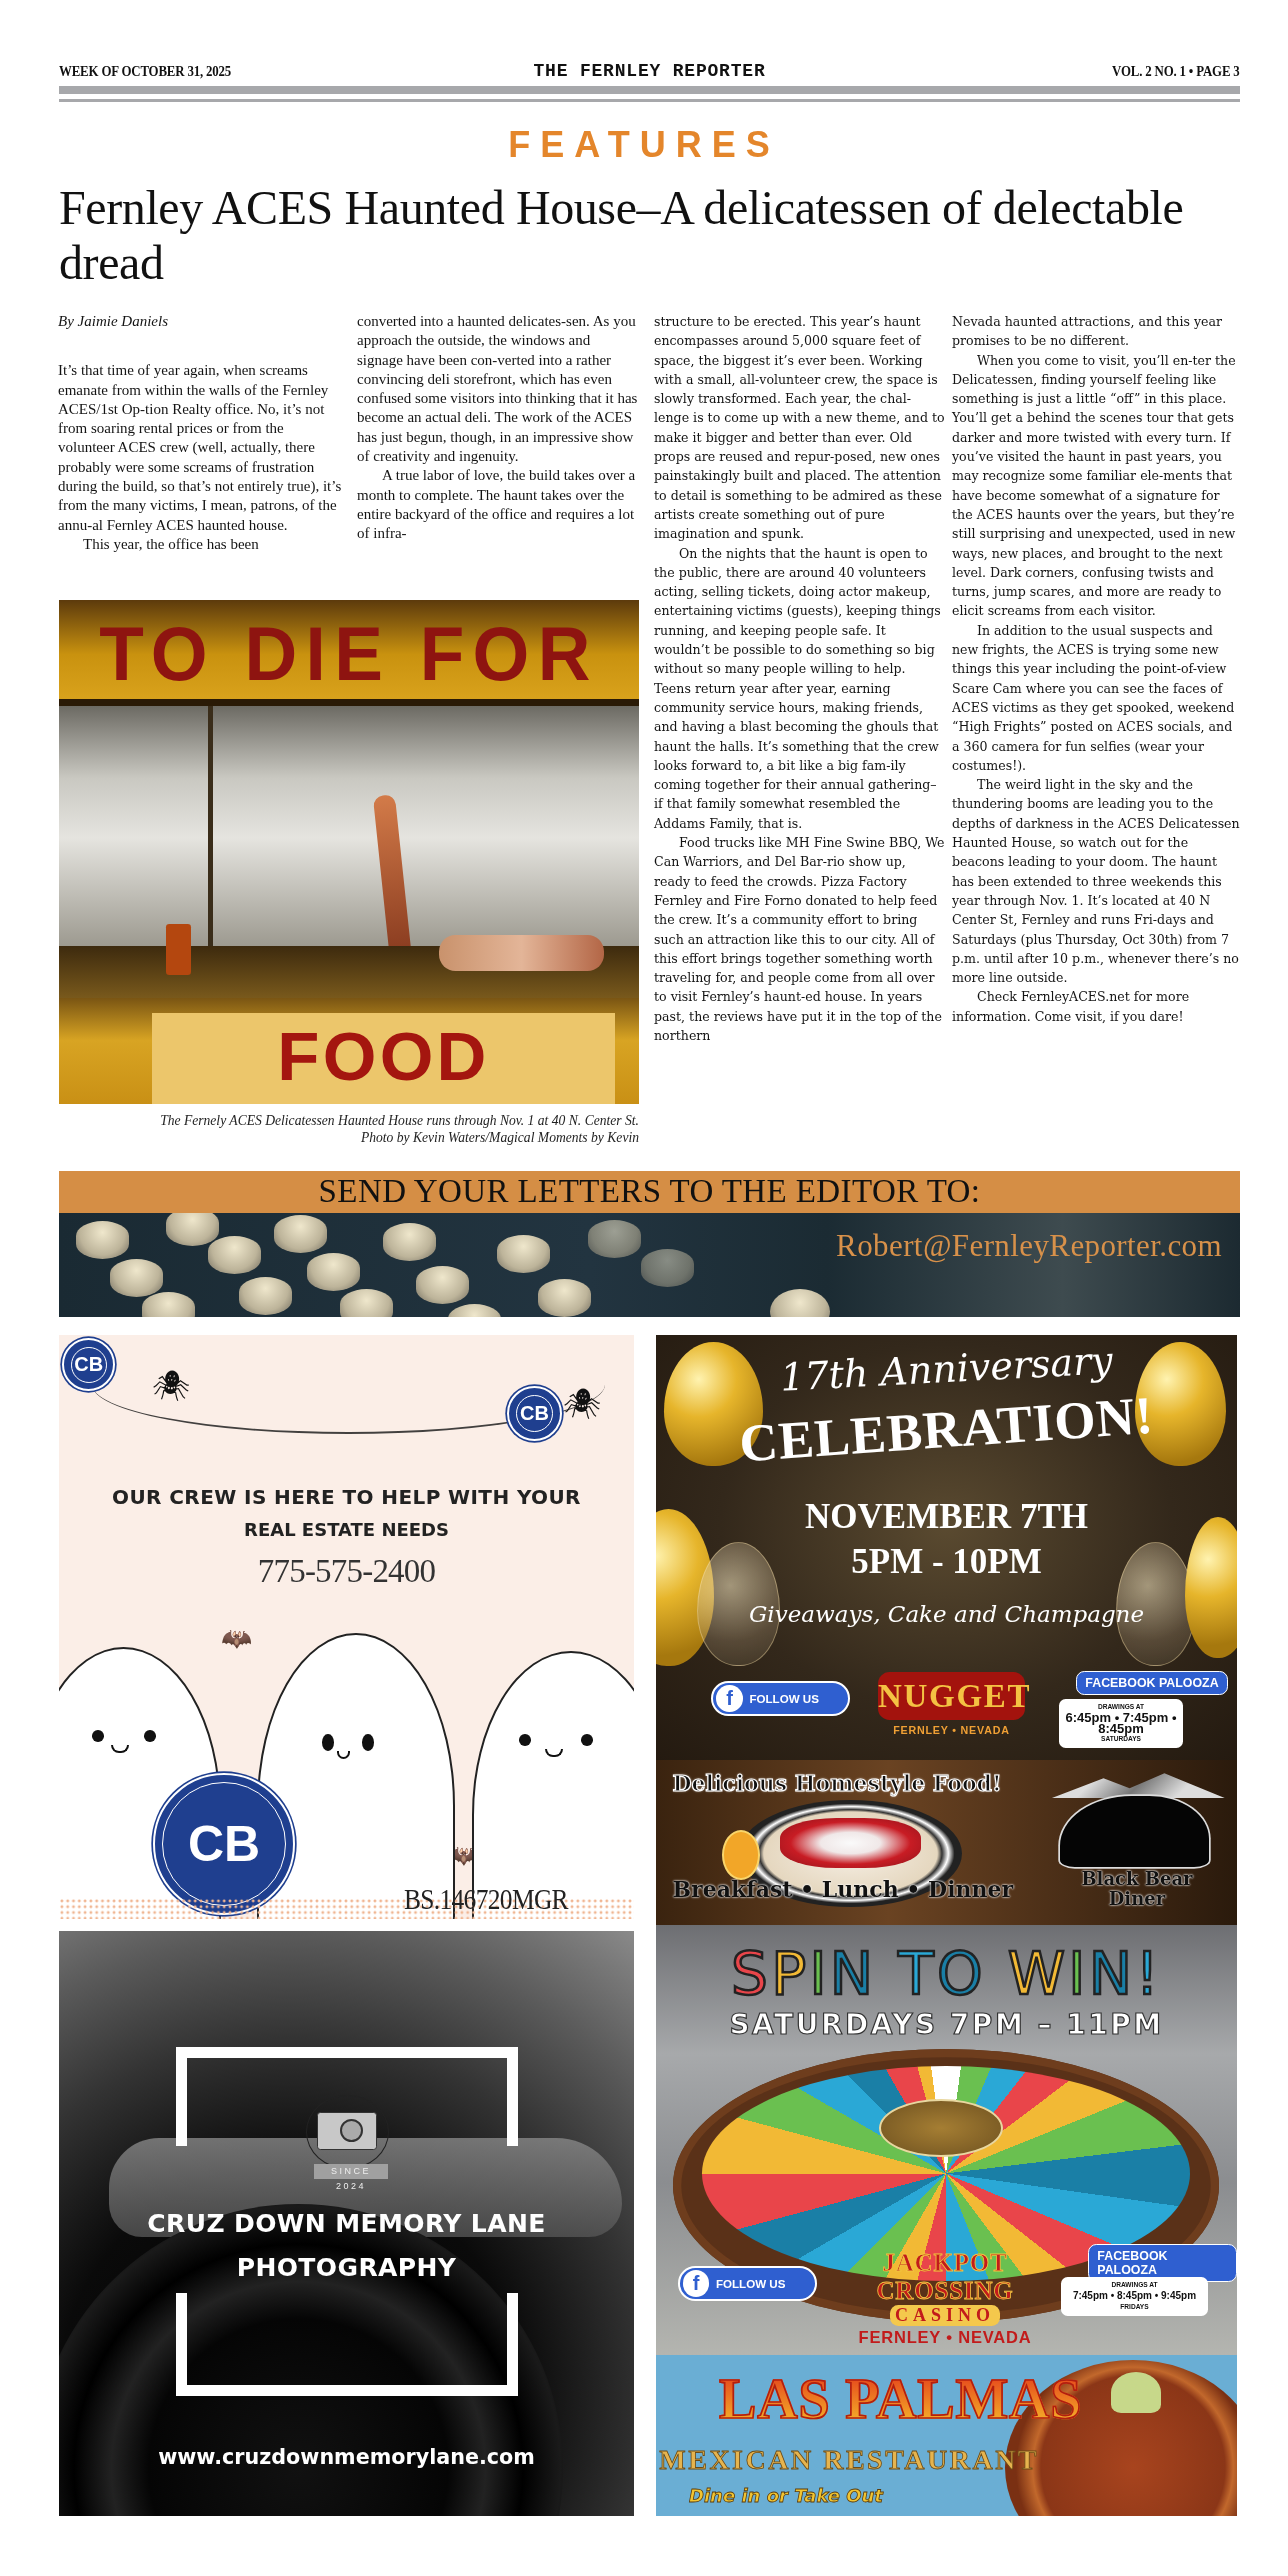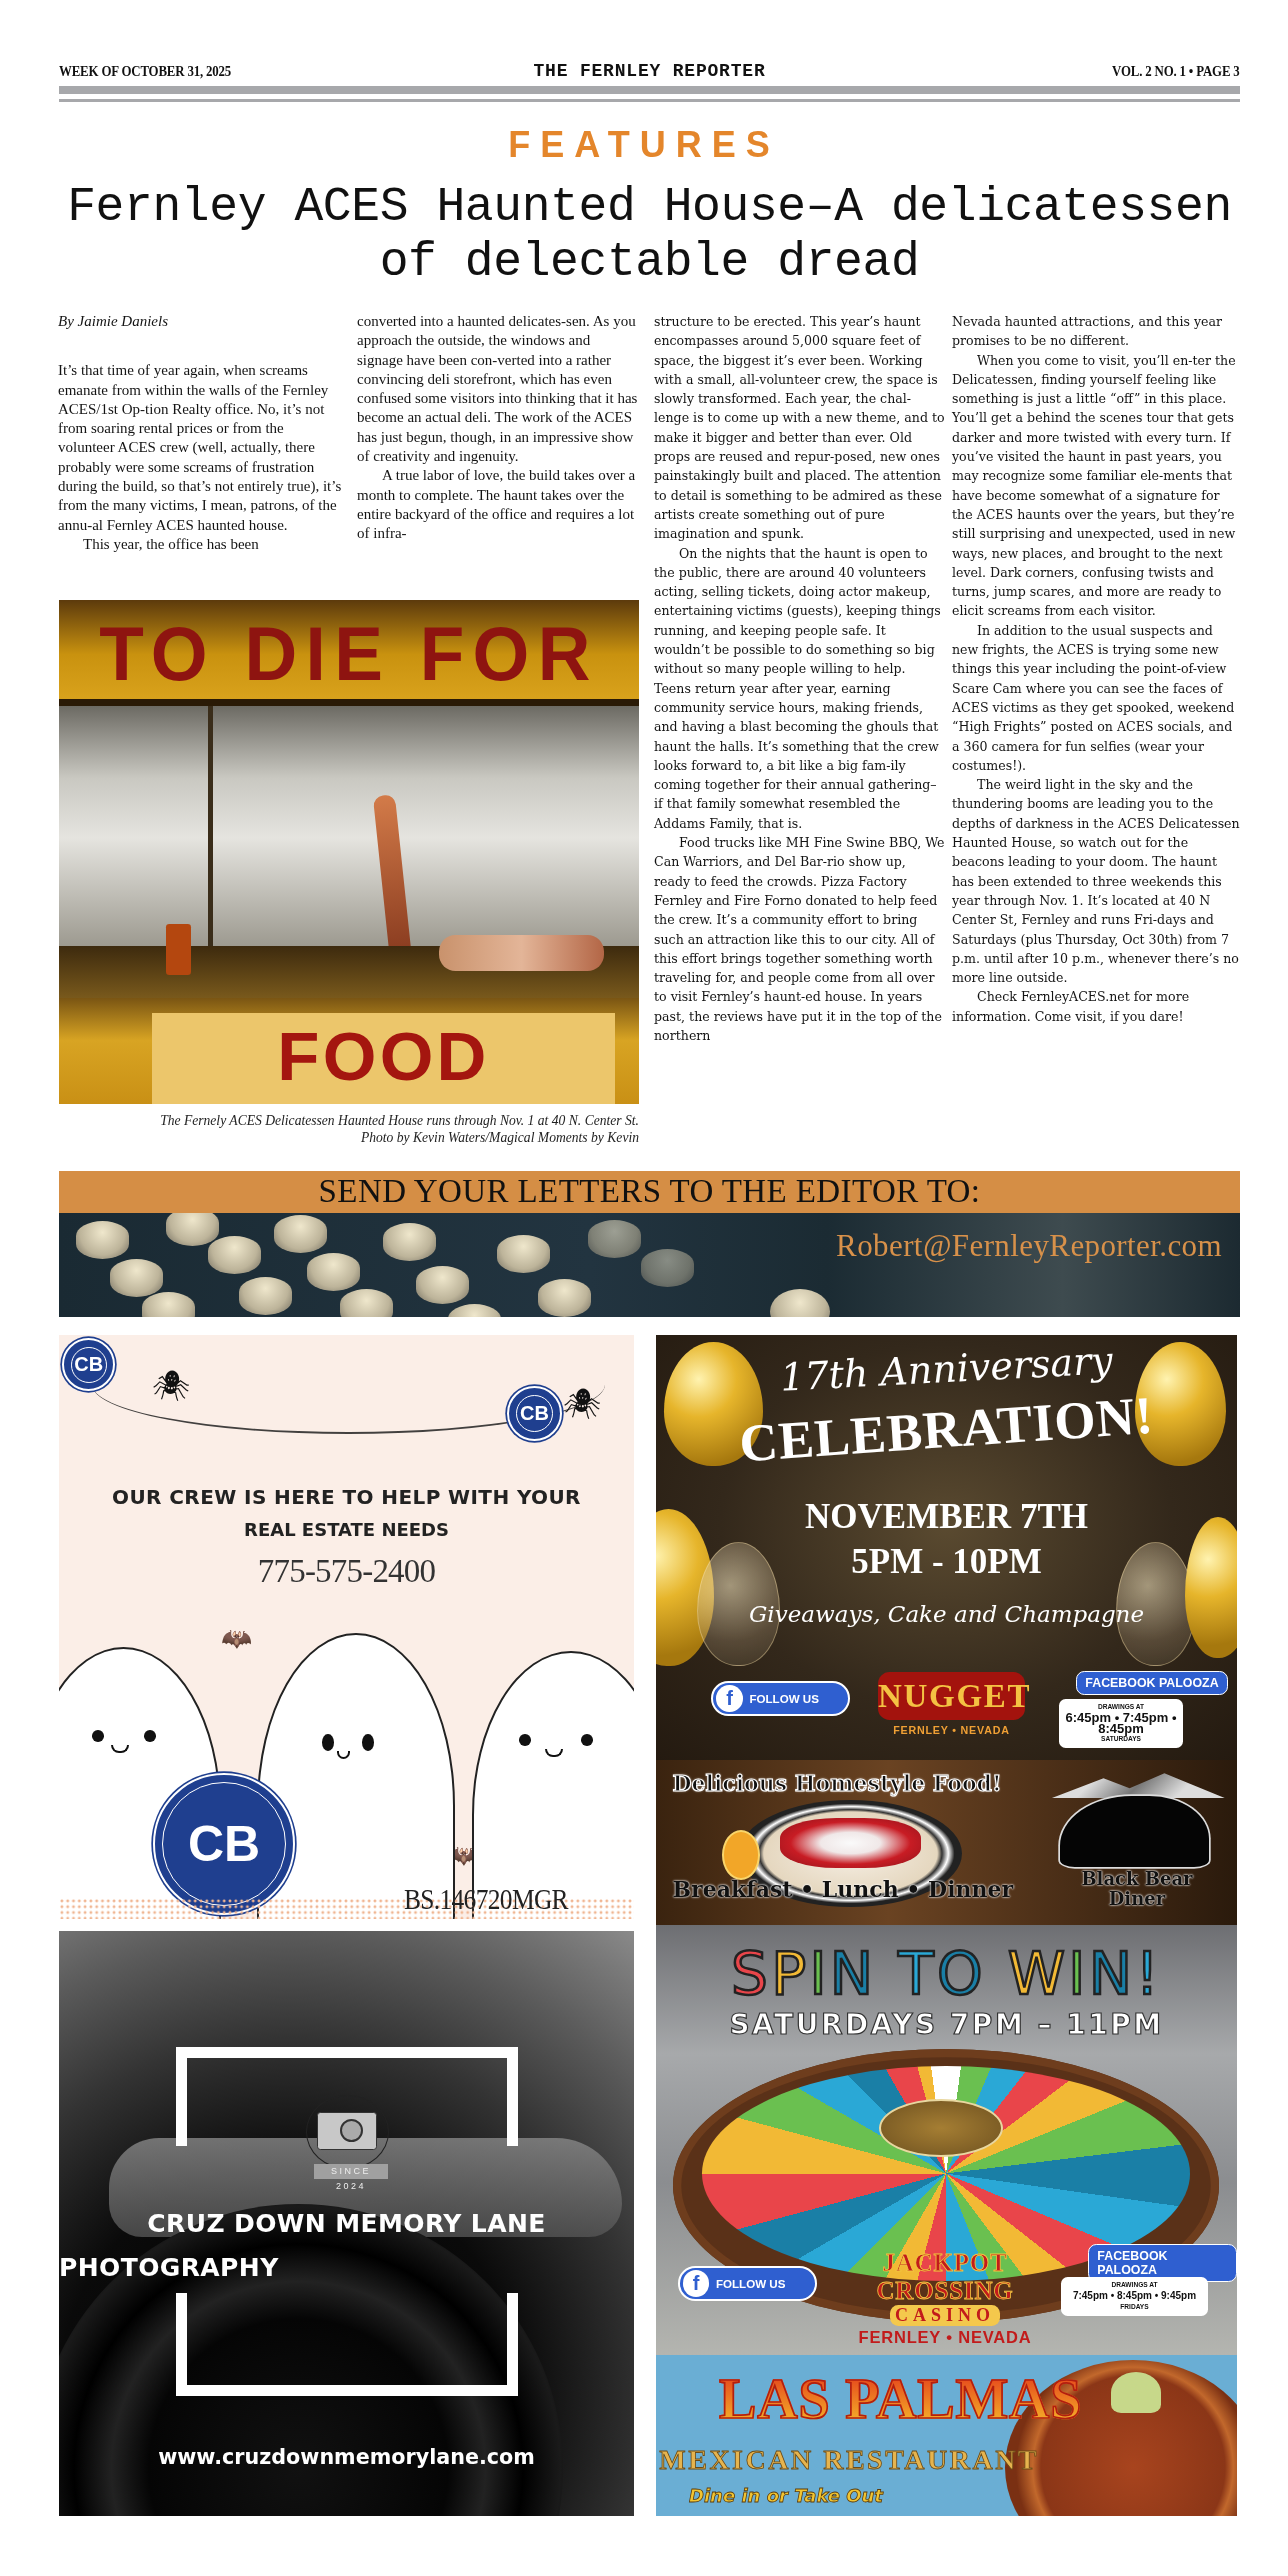--- a/index.html
+++ b/index.html
@@ -9,21 +9,21 @@
   
   .masthead { position: absolute; left: 59px; top: 61px; width: 1181px; height: 20px; }
   .mh-left, .mh-right { position: absolute; top: 2.5px; font-family: "Liberation Serif", serif; font-weight: bold; font-size: 14px; letter-spacing: -0.2px; transform: scaleX(0.92); }
   .mh-left { left: 0; transform-origin: left center; }
   .mh-right { right: 0; transform-origin: right center; }
   .mh-center { position: absolute; left: 0; right: 0; top: 0; text-align: center; font-family: "Liberation Mono", "DejaVu Sans Mono", monospace; font-weight: bold; font-size: 18px; letter-spacing: 0.8px; }
   .rule-thick { position: absolute; left: 59px; top: 86px; width: 1181px; height: 8.3px; background: #a7a8ab; }
   .rule-thin { position: absolute; left: 59px; top: 99px; width: 1181px; height: 3.3px; background: #a7a8ab; }
 
   .section-label { position: absolute; left: 0; width: 1288px; top: 124px; text-align: center; font-family: "Liberation Sans", "DejaVu Sans", sans-serif; font-weight: bold; font-size: 36px; letter-spacing: 10px; color: #e4862b; }
-  .headline { position: absolute; left: 59px; width: 1181px; top: 180px; text-align: center; font-family: Liberation Mono, monospace; font-size: 48px; line-height: 55px; font-weight: normal; letter-spacing: -0.4px; }
+  .headline { position: absolute; left: 59px; width: 1181px; top: 180px; text-align: left; font-family: Liberation Serif, serif; font-size: 48px; line-height: 55px; font-weight: normal; letter-spacing: -0.4px; }
 
   
   .col { position: absolute; top: 312px; font-family: "DejaVu Serif", "Liberation Serif", serif; font-size: 12.6px; line-height: 19.3px; text-align: left; color: #141414; hyphens: manual; }
   .col p { text-indent: 0; }
   .col p.ind { text-indent: 25px; }
   .col1 { left: 58px; width: 284px; font-family: "Liberation Serif", serif; font-size: 15px; }
   .col2 { left: 357px; width: 281px; font-family: "Liberation Serif", serif; font-size: 15px; }
   .col3 { left: 654px; width: 291px; }
   .col4 { left: 952px; width: 289px; }
   .byline { font-style: italic; margin-bottom: 30px; }
@@ -99,21 +99,21 @@
   .ph-lens { position: absolute; left: -25px; top: 273px; width: 529px; height: 529px; border-radius: 50%; background: radial-gradient(circle, #111 0%, #050505 40%, #222 50%, #000 60%, #1a1a1a 70%, #000 80%); }
   .ph-hand { position: absolute; left: 50px; top: 207px; width: 513px; height: 99px; background: linear-gradient(180deg, #888, #555); border-radius: 50px 66px 33px 33px; opacity: 0.8; }
   .ph-bracket-top { position: absolute; left: 117px; top: 116px; width: 342px; height: 99px; border: 11.6px solid #fff; border-bottom: none; }
   .ph-bracket-bot { position: absolute; left: 117px; top: 362px; width: 342px; height: 103px; border: 11.6px solid #fff; border-top: none; }
   .ph-logo { position: absolute; left: 230px; top: 164px; width: 116px; height: 83px; }
   .ph-cam-oval { position: absolute; left: 16.5px; top: 0; width: 83px; height: 74px; border: 1.7px solid #222; border-radius: 50%; }
   .ph-cam { position: absolute; left: 28px; top: 16.5px; width: 60px; height: 38px; background: #c8c8c8; border: 1.7px solid #333; border-radius: 3.3px; }
   .ph-cam-lens { position: absolute; left: 21.5px; top: 6.6px; width: 23px; height: 23px; border-radius: 50%; border: 2.5px solid #333; background: #aaa; }
   .ph-since { position: absolute; left: 25px; top: 69px; width: 74px; height: 15px; background: #a0a0a0; color: #eee; font-family: "Liberation Sans", sans-serif; font-size: 9px; letter-spacing: 2.5px; text-align: center; line-height: 15px; }
   .ph-name1 { position: absolute; left: 0; right: 0; top: 278px; text-align: center; color: #fff; font-family: "DejaVu Sans", sans-serif; font-weight: bold; font-size: 25px; letter-spacing: 0.4px; }
-  .ph-name2 { position: absolute; left: 0; right: 0; top: 322px; color: #fff; font-family: "DejaVu Sans", sans-serif; font-weight: bold; font-size: 25px; letter-spacing: 0.4px; }
+  .ph-name2 { position: absolute; left: 0; right: 0; top: 322px; text-align: center; color: #fff; font-family: "DejaVu Sans", sans-serif; font-weight: bold; font-size: 25px; letter-spacing: 0.4px; }
   .ph-url { position: absolute; left: 0; right: 0; top: 514px; text-align: center; color: #fff; font-family: "DejaVu Sans", sans-serif; font-weight: bold; font-size: 20.7px; }
 
   .ad-spin { left: 656px; top: 1925px; width: 581px; height: 430px; background: linear-gradient(180deg, #6d6e72 0%, #a7a9ab 30%, #8b8d90 60%, #b4b5b0 100%); }
   .spin-title { position: absolute; left: 0; right: 0; top: 15px; text-align: center; font-family: "DejaVu Sans", sans-serif; font-weight: normal; font-size: 58px; letter-spacing: 3.3px; -webkit-text-stroke: 2.5px #222; }
   .spin-title span { display: inline-block; }
   .spin-sub { position: absolute; left: 0; right: 0; top: 83px; text-align: center; color: #fff; font-family: "DejaVu Sans", sans-serif; font-weight: bold; font-size: 28px; letter-spacing: 2.5px; -webkit-text-stroke: 1.2px #333; }
   .wheel-rim { position: absolute; left: 16.5px; top: 124px; width: 546px; height: 273px; border-radius: 50%; background: #5a3118; box-shadow: inset 0 0 0 8.3px #6e3d1d; }
   .wheel { position: absolute; left: 46px; top: 141px; width: 488px; height: 215px; border-radius: 50%; background: conic-gradient(#e9454a 0 15deg, #f2b935 15deg 30deg, #6ac050 30deg 45deg, #2aa8d6 45deg 60deg, #1a7fa6 60deg 75deg, #e9454a 75deg 90deg, #f2b935 90deg 105deg, #6ac050 105deg 120deg, #2aa8d6 120deg 135deg, #1a7fa6 135deg 150deg, #e9454a 150deg 165deg, #f2b935 165deg 172deg, #fff 172deg 188deg, #6ac050 188deg 203deg, #2aa8d6 203deg 218deg, #e9454a 218deg 233deg, #f2b935 233deg 248deg, #6ac050 248deg 263deg, #1a7fa6 263deg 278deg, #2aa8d6 278deg 293deg, #e9454a 293deg 308deg, #f2b935 308deg 323deg, #6ac050 323deg 338deg, #2aa8d6 338deg 360deg); transform: rotate(180deg); }
   .wheel-hub { position: absolute; left: 223px; top: 174px; width: 124px; height: 58px; border-radius: 50%; background: radial-gradient(ellipse, #a57e33, #6e5120); border: 2.5px solid #e8d7a0; }
   .jc-logo { position: absolute; left: 188px; top: 324px; width: 202px; text-align: center; }

